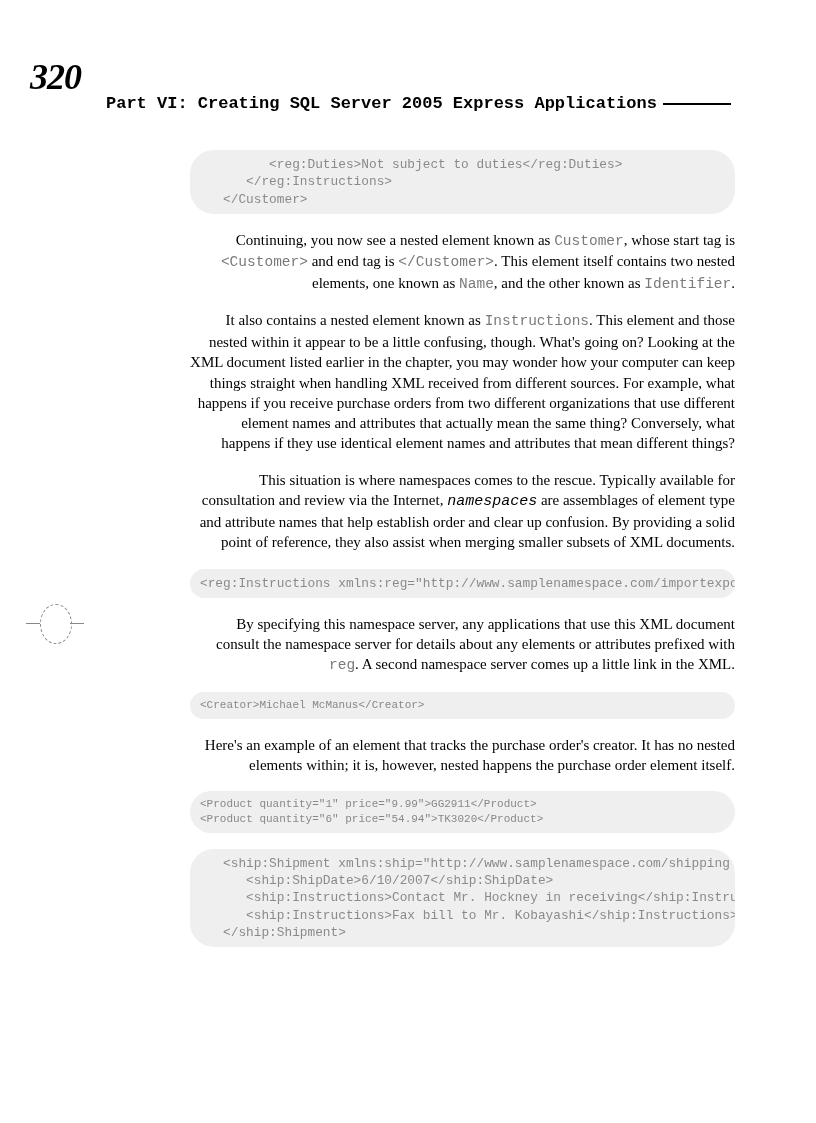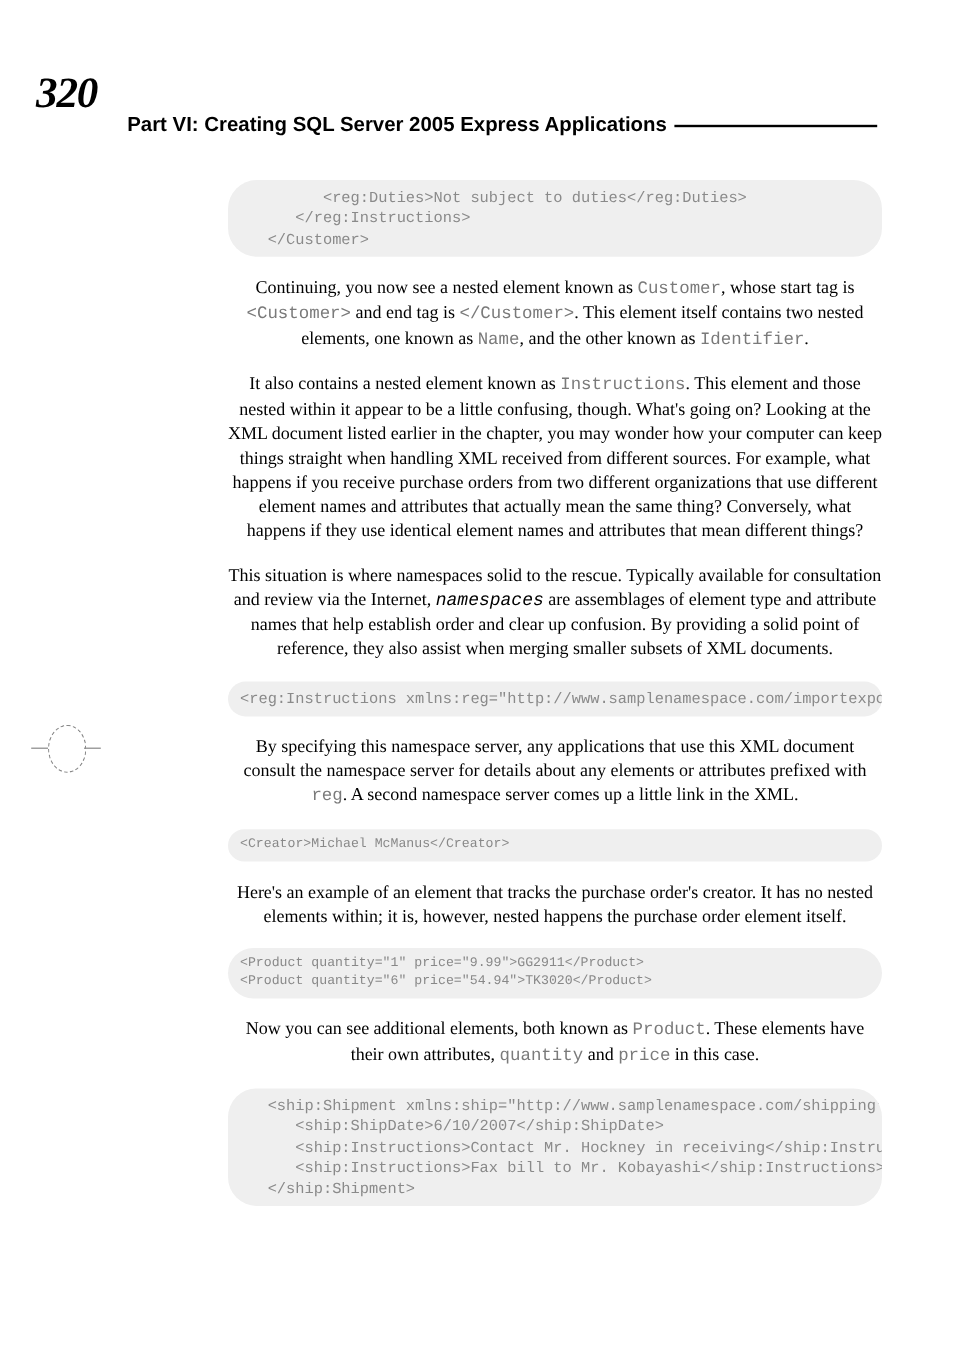--- a/index.html
+++ b/index.html
@@ -26,21 +26,21 @@
     }
     .header-line {
       position: absolute;
       top: 94px;
       left: 106px;
       right: 85px;
       display: flex;
       align-items: baseline;
     }
     .header-text {
-      font-family: Liberation Sans, sans-serif;
+      font-family: Liberation Mono, monospace;
       font-weight: bold;
       font-size: 17px;
       white-space: nowrap;
       padding-right: 6px;
     }
     .header-rule {
       flex: 1;
       border-bottom: 2px solid #000;
       position: relative;
       top: -3px;
@@ -48,21 +48,21 @@
     .content {
       position: absolute;
       top: 150px;
       left: 190px;
       width: 545px;
     }
     .para {
       font-size: 15px;
       line-height: 1.35;
       margin: 0 0 16px 0;
-      text-align: center;
+      text-align: right;
     }
     .code {
       font-family: 'Courier New', Courier, monospace;
       font-size: 14.5px;
       color: #7a7a7a;
     }
     .codeblock {
       background: #efefef;
       font-family: 'Courier New', Courier, monospace;
       font-size: 12.8px;
@@ -125,40 +125,37 @@
 
   <p class="para">
     <span>Continuing, you now see a nested element known as </span><span class="code">Customer</span><span>, whose start tag is </span><span class="code">&lt;Customer&gt;</span><span> and end tag is </span><span class="code">&lt;/Customer&gt;</span><span>. This element itself contains two nested elements, one known as </span><span class="code">Name</span><span>, and the other known as </span><span class="code">Identifier</span><span>.</span>
   </p>
 
   <p class="para">
     <span>It also contains a nested element known as </span><span class="code">Instructions</span><span>. This element and those nested within it appear to be a little confusing, though. What's going on? Looking at the XML document listed earlier in the chapter, you may wonder how your computer can keep things straight when handling XML received from different sources. For example, what happens if you receive purchase orders from two different organizations that use different element names and attributes that actually mean the same thing? Conversely, what happens if they use identical element names and attributes that mean different things?</span>
   </p>
 
   <p class="para">
-    <span>This situation is where namespaces solid to the rescue. Typically available for consultation and review via the Internet, </span><span class="italic">namespaces</span><span> are assemblages of element type and attribute names that help establish order and clear up confusion. By providing a solid point of reference, they also assist when merging smaller subsets of XML documents.</span>
+    <span>This situation is where namespaces comes to the rescue. Typically available for consultation and review via the Internet, </span><span class="italic">namespaces</span><span> are assemblages of element type and attribute names that help establish order and clear up confusion. By providing a solid point of reference, they also assist when merging smaller subsets of XML documents.</span>
   </p>
 
 
   <div class="codeblock">&lt;reg:Instructions xmlns:reg="http://www.samplenamespace.com/importexport"&gt;</div>
 
   <p class="para">
     <span>By specifying this namespace server, any applications that use this XML document consult the namespace server for details about any elements or attributes prefixed with </span><span class="code">reg</span><span>. A second namespace server comes up a little link in the XML.</span>
   </p>
 
   <div class="codeblock big">&lt;Creator&gt;Michael McManus&lt;/Creator&gt;</div>
 
   <p class="para">Here's an example of an element that tracks the purchase order's creator. It has no nested elements within; it is, however, nested happens the purchase order element itself.</p>
 
   <div class="codeblock big">&lt;Product quantity="1" price="9.99"&gt;GG2911&lt;/Product&gt;
 &lt;Product quantity="6" price="54.94"&gt;TK3020&lt;/Product&gt;</div>
 
-  <p class="para">
-    <span>Now you can see additional elements, both known as </span><span class="code">Product</span><span>. These elements have their own attributes, </span><span class="code">quantity</span><span> and </span><span class="code">price</span><span> in this case.</span>
-  </p>
 
   <div class="codeblock">   &lt;ship:Shipment xmlns:ship="http://www.samplenamespace.com/shipping"&gt;
       &lt;ship:ShipDate&gt;6/10/2007&lt;/ship:ShipDate&gt;
       &lt;ship:Instructions&gt;Contact Mr. Hockney in receiving&lt;/ship:Instructions&gt;
       &lt;ship:Instructions&gt;Fax bill to Mr. Kobayashi&lt;/ship:Instructions&gt;
    &lt;/ship:Shipment&gt;</div>
 
 </div>
 
 </body></html>

